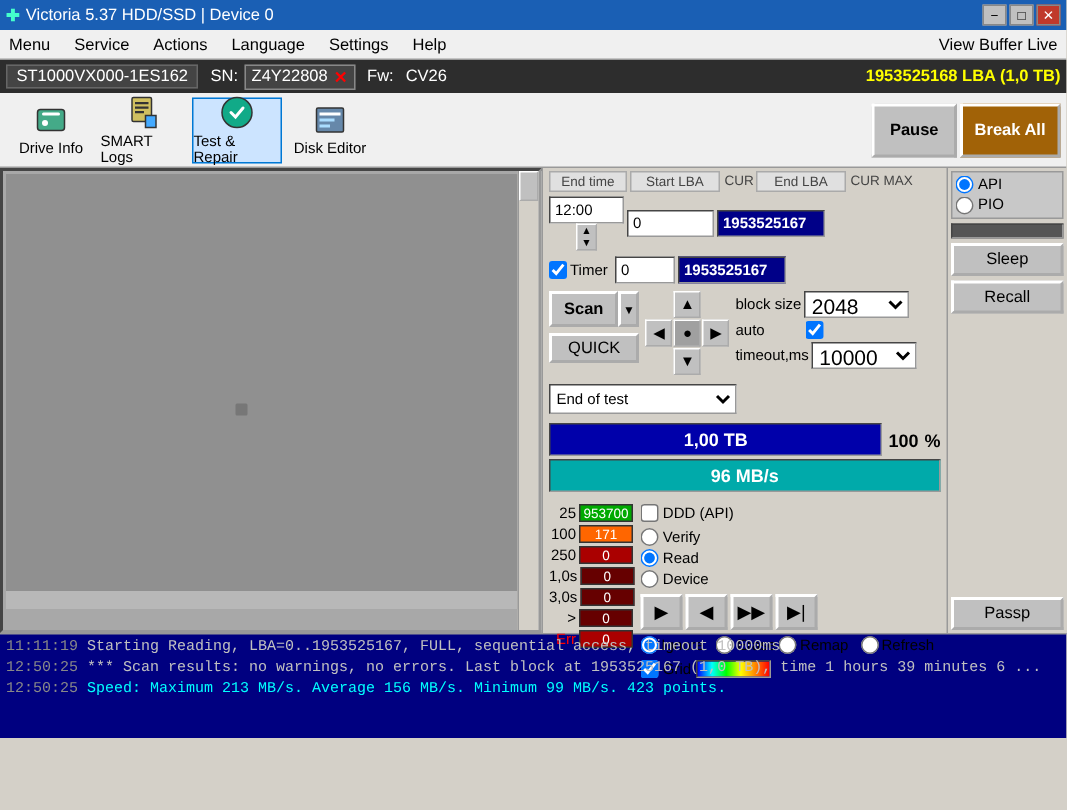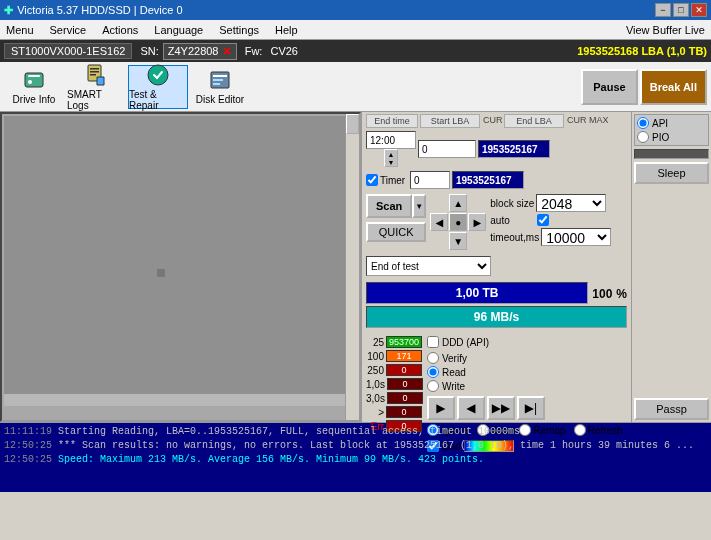--- a/index.html
+++ b/index.html
@@ -604,21 +604,21 @@
           <label style="display:flex; align-items:center; gap:3px;">
             <input type="radio" name="mode" style="width: 12px; height: 12px;">
             <span>Verify</span>
           </label>
           <label style="display:flex; align-items:center; gap:3px;">
             <input type="radio" name="mode" checked="" style="width: 12px; height: 12px;">
             <span>Read</span>
           </label>
           <label style="display:flex; align-items:center; gap:3px;">
             <input type="radio" name="mode" style="width: 12px; height: 12px;">
-            <span>Write</span>
+            <span>Device</span>
           </label>
         </div>
 
         <div style="display:flex; gap:2px;">
           <button class="ctrl-btn">▶</button>
           <button class="ctrl-btn">◀</button>
           <button class="ctrl-btn">▶▶</button>
           <button class="ctrl-btn">▶|</button>
         </div>
 
@@ -654,28 +654,29 @@
     </div>
   </div>
 
   <div class="right-side-panel">
 
     <div class="side-radio-group">
       <label style="display:flex; align-items:center; gap:3px; font-size:10px;">
         <input type="radio" name="api" checked="" style="width: 12px; height: 12px;">
         <span>API</span>
       </label>
-      <label style="display:flex; align-items:center; gap:3px; font-size:10px;">
+      <label style="display:flex; align-items:flex-start; gap:3px; font-size:10px;">
         <input type="radio" name="api" style="width: 12px; height: 12px;">
         <span>PIO</span>
       </label>
     </div>
 
     <div class="side-indicator"></div>
     <button class="side-btn">Sleep</button>
+    <button class="side-btn">Recall</button>
     <div style="flex:1"></div>
     <button class="side-btn">Passp</button>
   </div>
 </div>
 
 <div class="log-area">
   <div class="log-line">
     <span style="color:#888;">11:11:19 </span>
     <span style="color:#c0c0c0;">Starting Reading, LBA=0..1953525167, FULL, sequential access, timeout 10000ms</span>
   </div>

